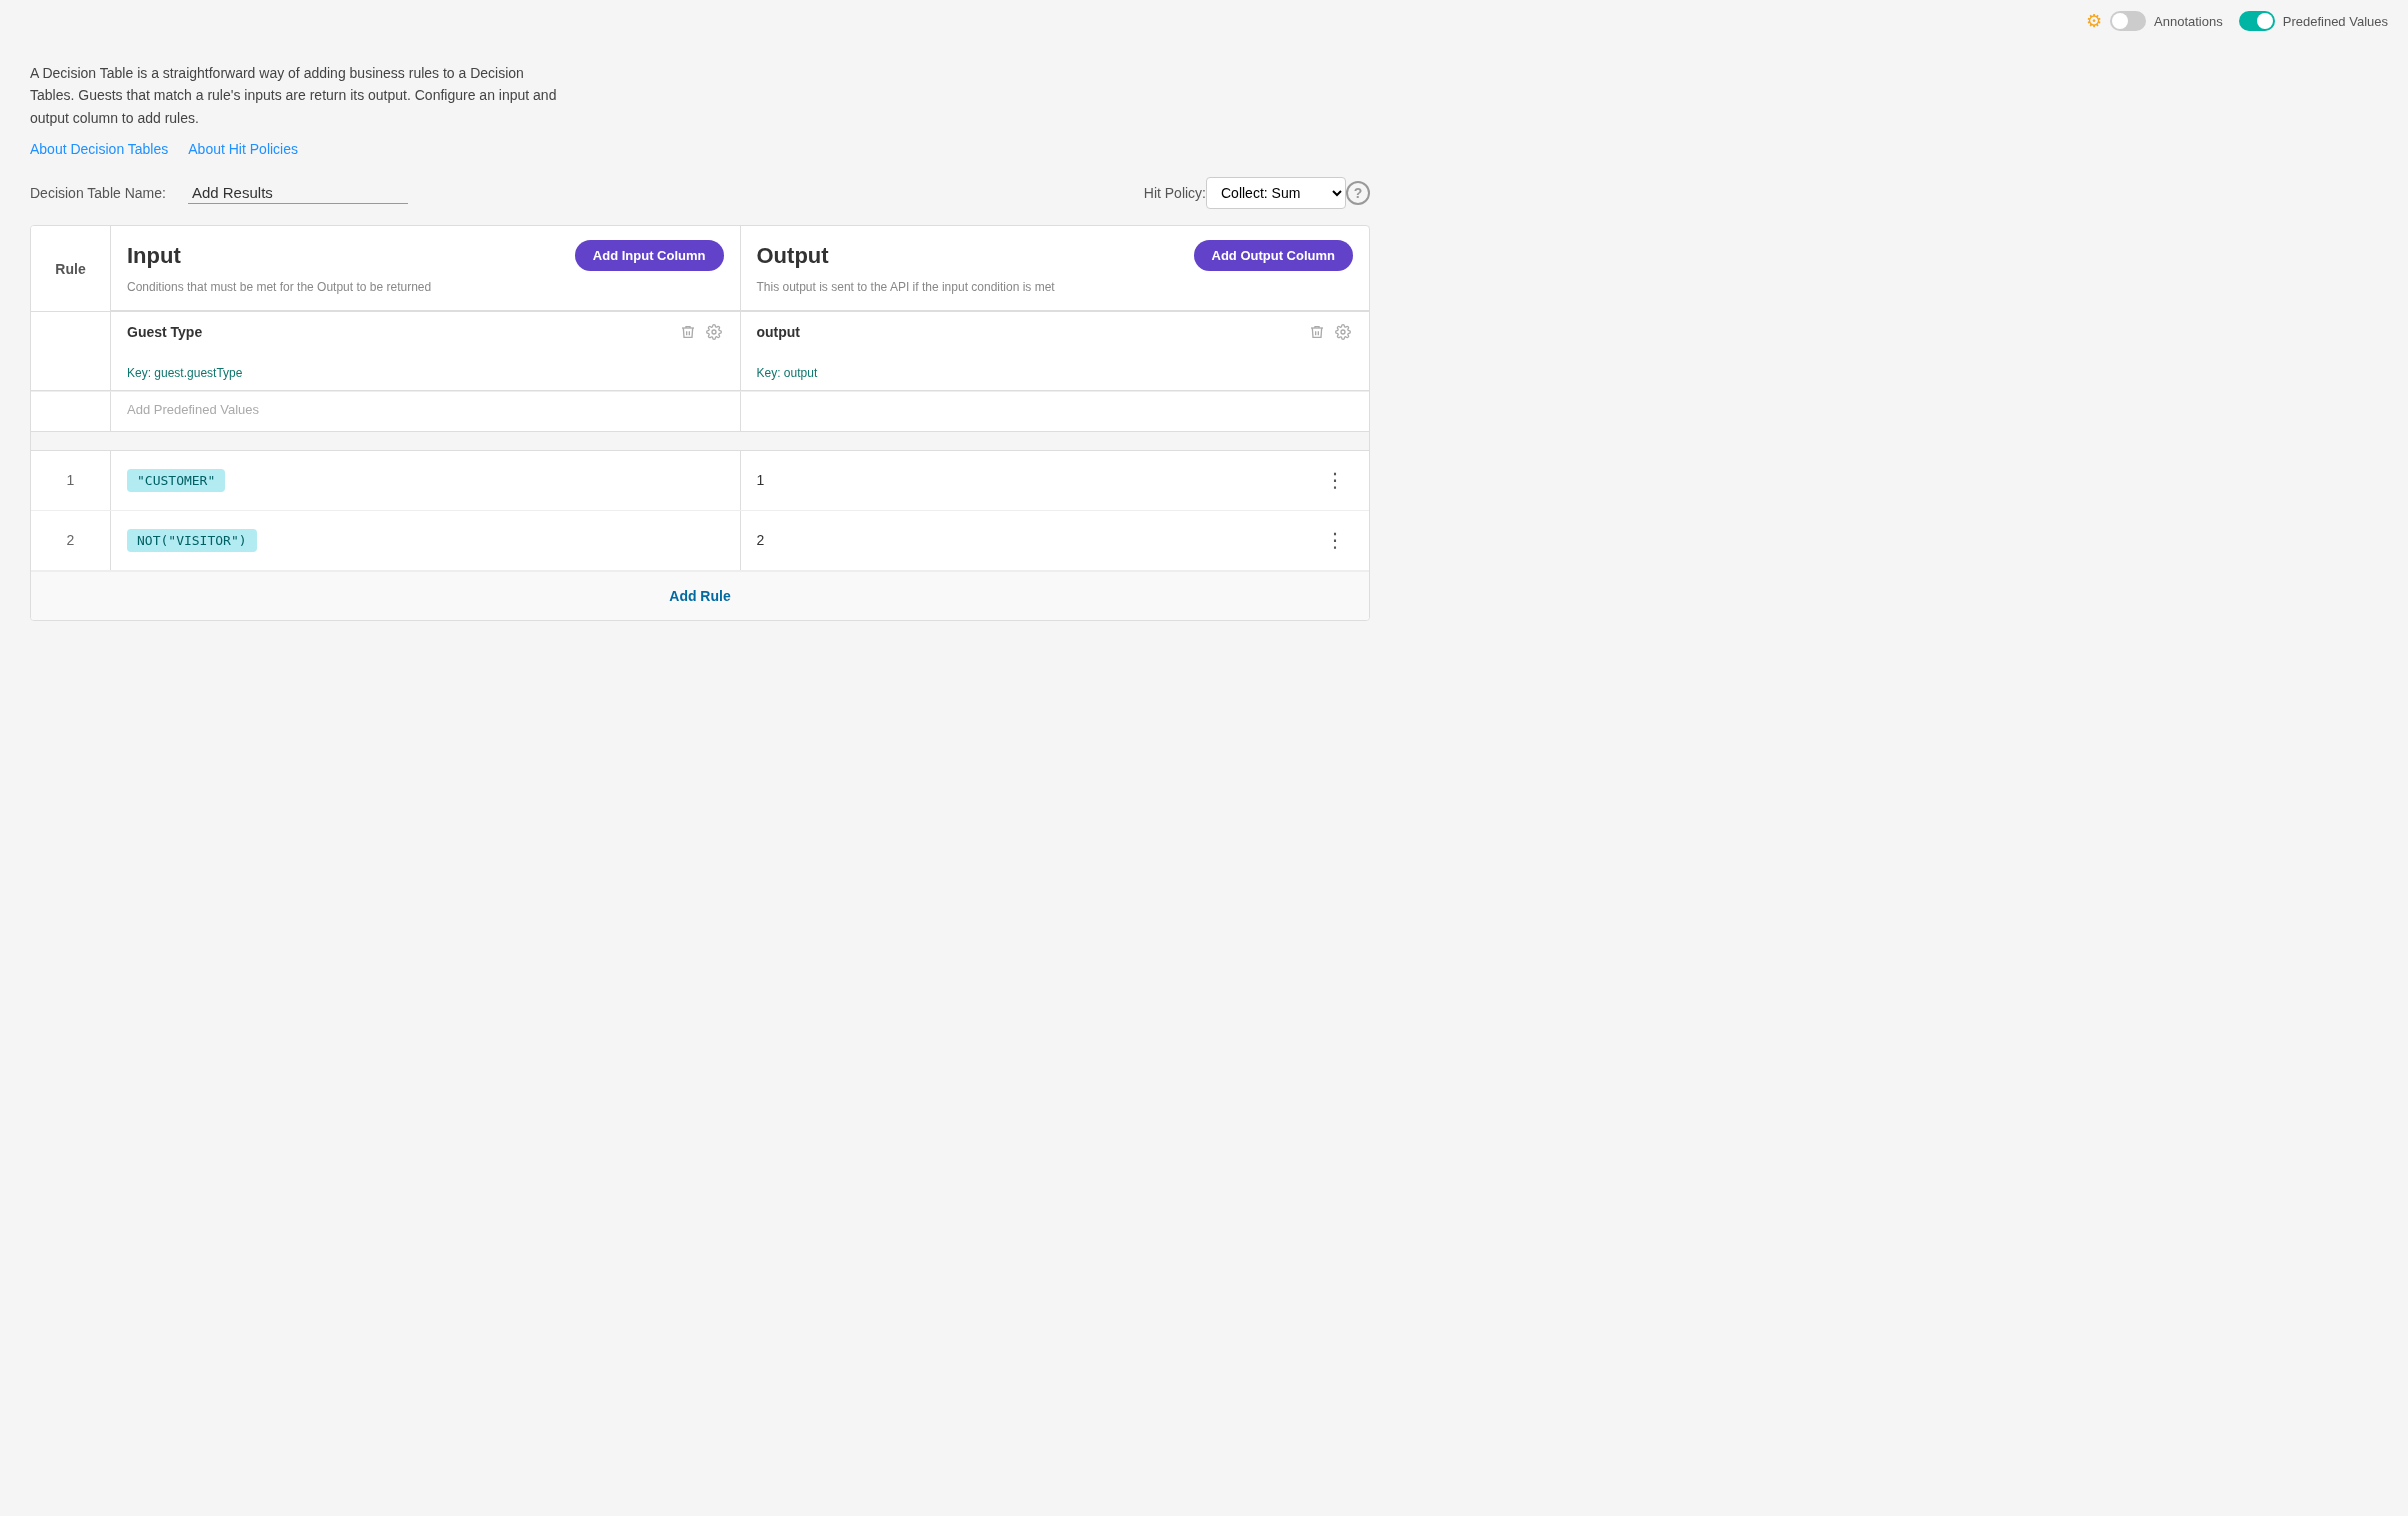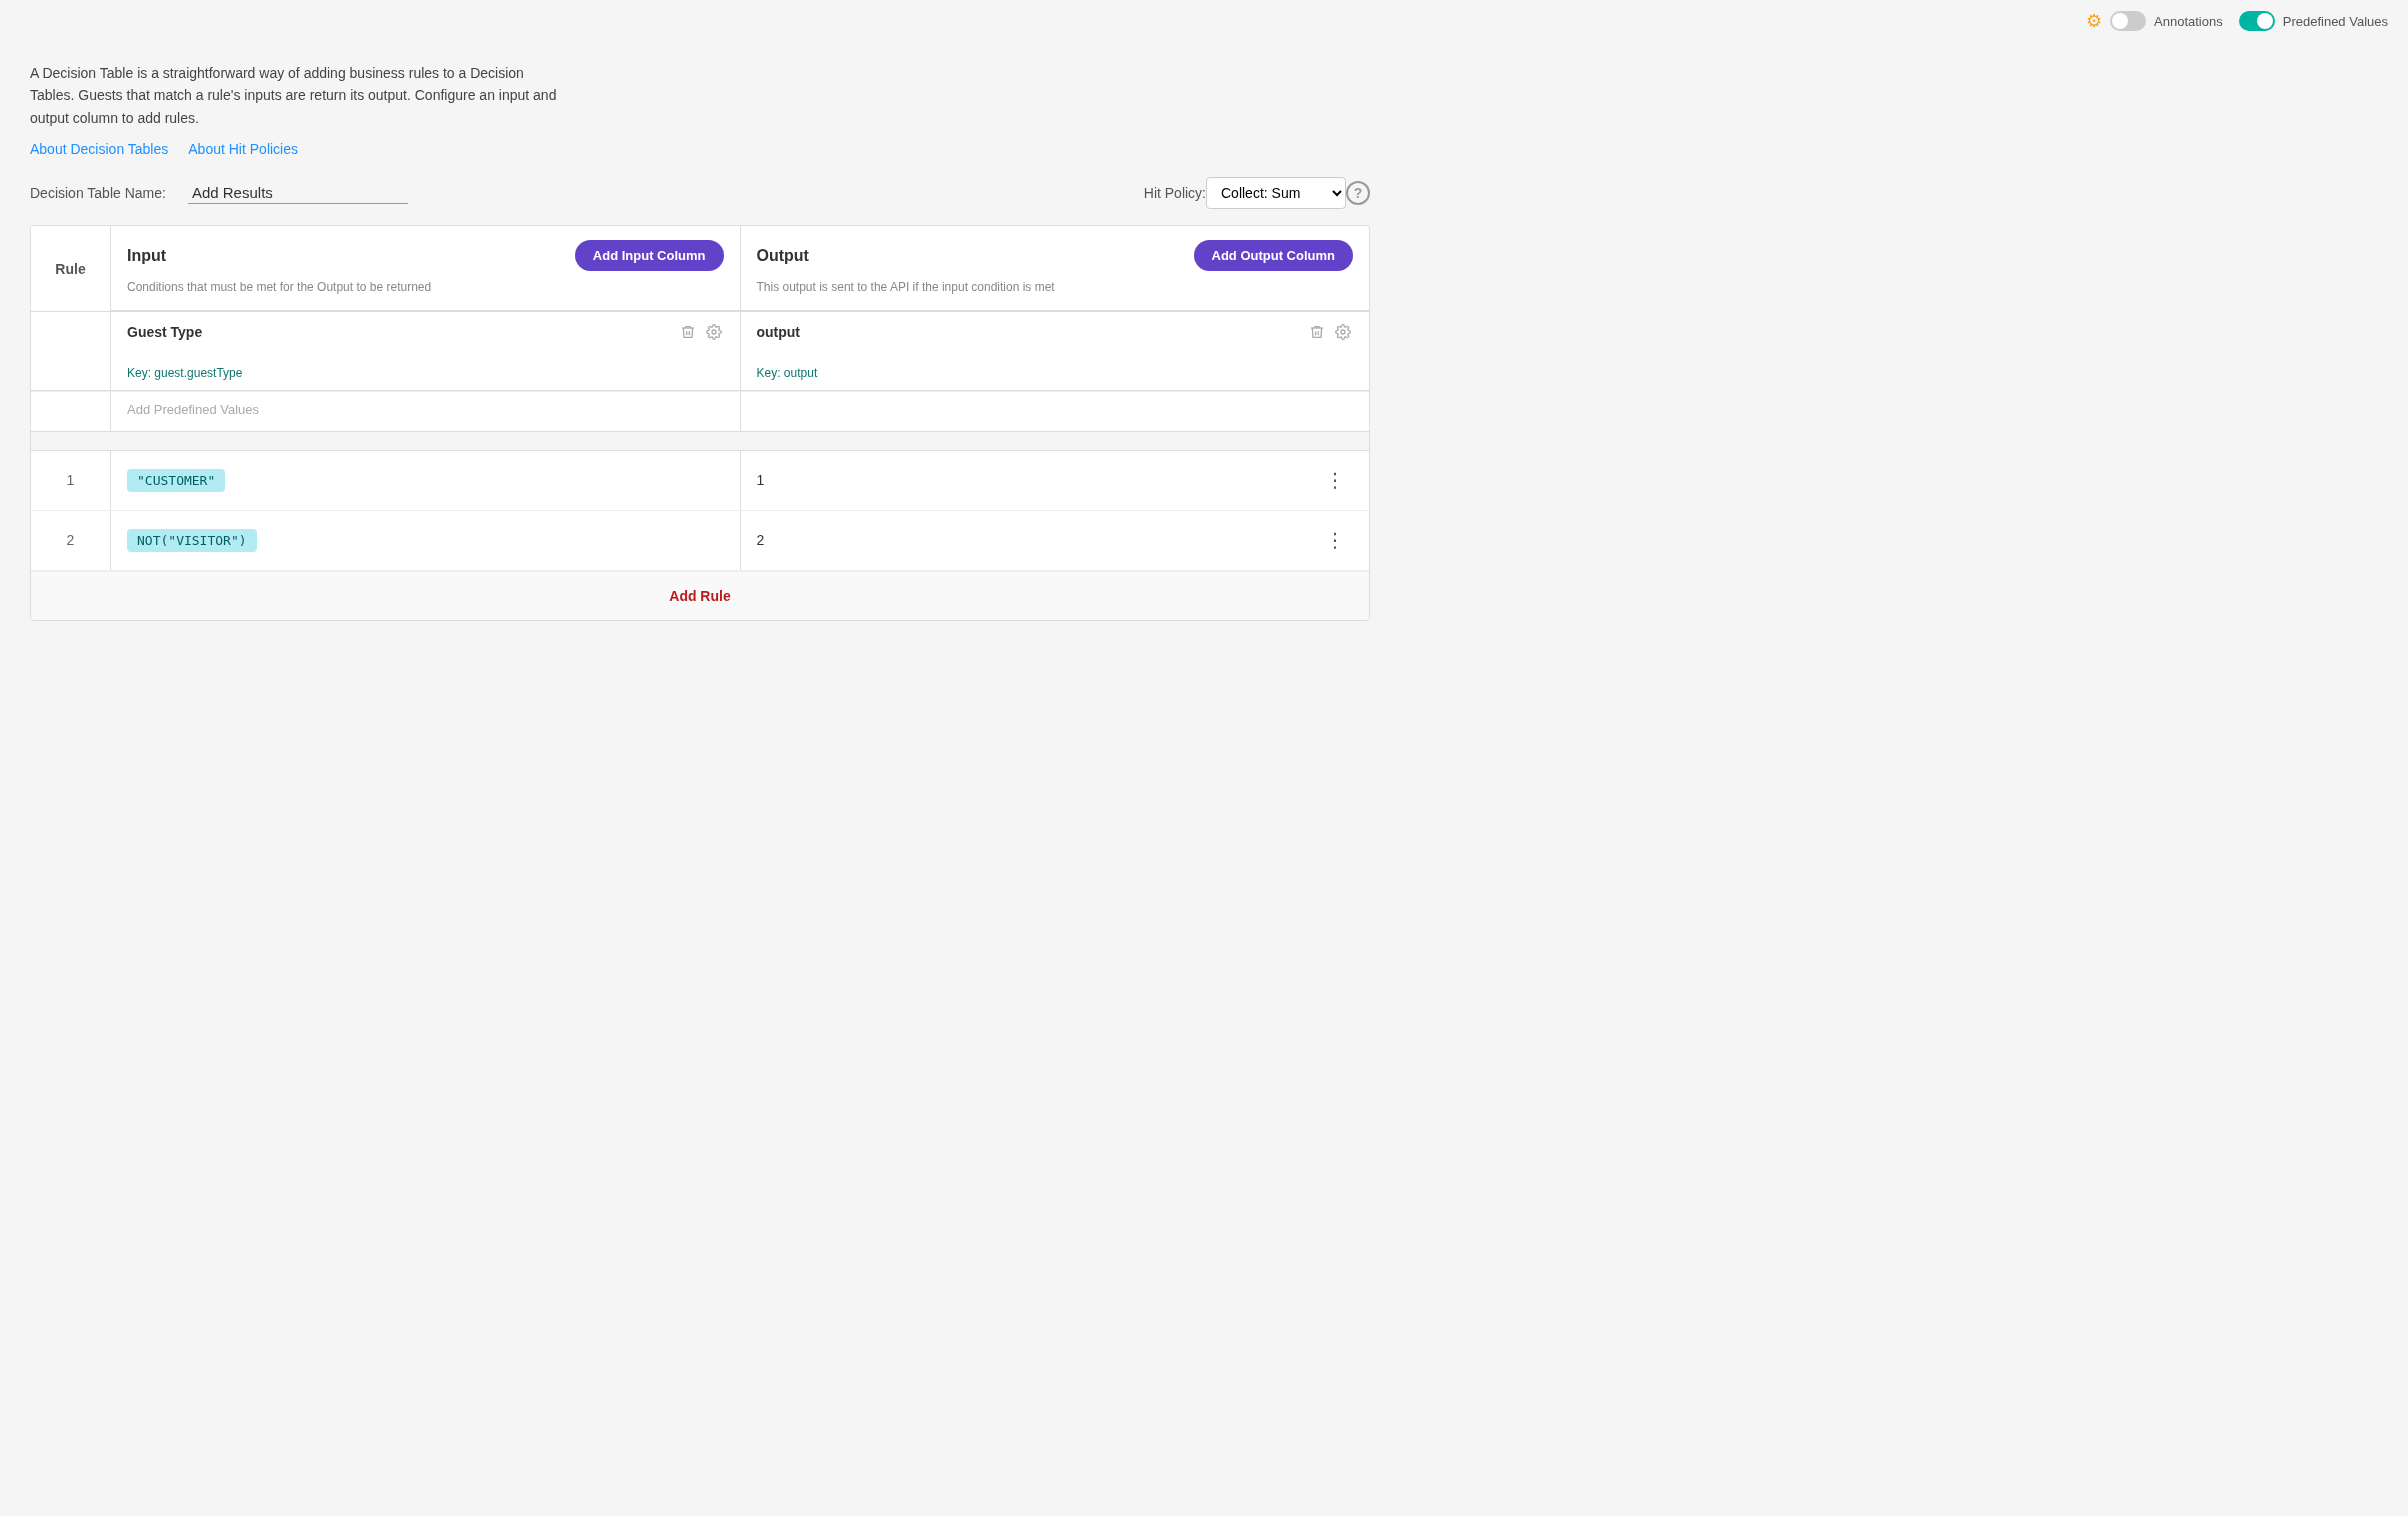--- a/index.html
+++ b/index.html
@@ -192,21 +192,21 @@
     }
 
     .section-title-row {
       display: flex;
       align-items: center;
       justify-content: space-between;
       margin-bottom: 8px;
     }
 
     .section-title {
-      font-size: 16px;
+      font-size: 22px;
       font-weight: 700;
       color: #333;
     }
 
     .section-desc {
       font-size: 12px;
       color: #888;
       line-height: 1.4;
     }
 
@@ -360,21 +360,21 @@
     .add-rule-row {
       padding: 16px;
       text-align: center;
       background: #f9f9f9;
       border-top: 1px solid #eee;
     }
 
     .add-rule-btn {
       background: none;
       border: none;
-      color: #b91c1c;
+      color: #0369a1;
       font-size: 14px;
       font-weight: 600;
       cursor: pointer;
     }
 
     .name-input-group {
       display: flex;
       align-items: center;
       gap: 22px;
     }

